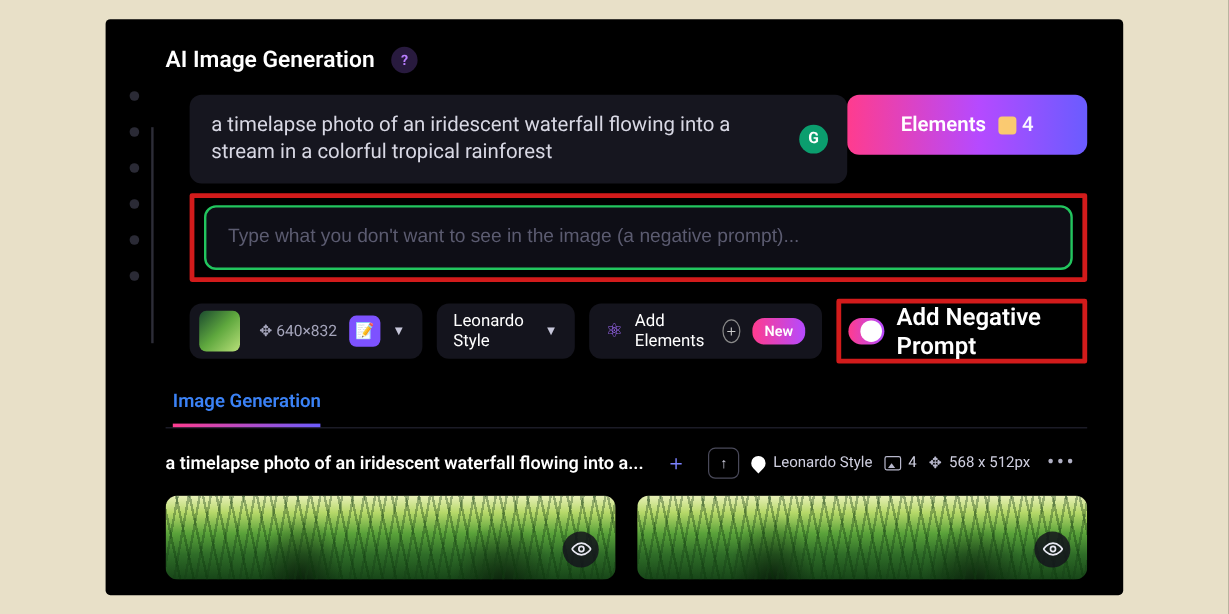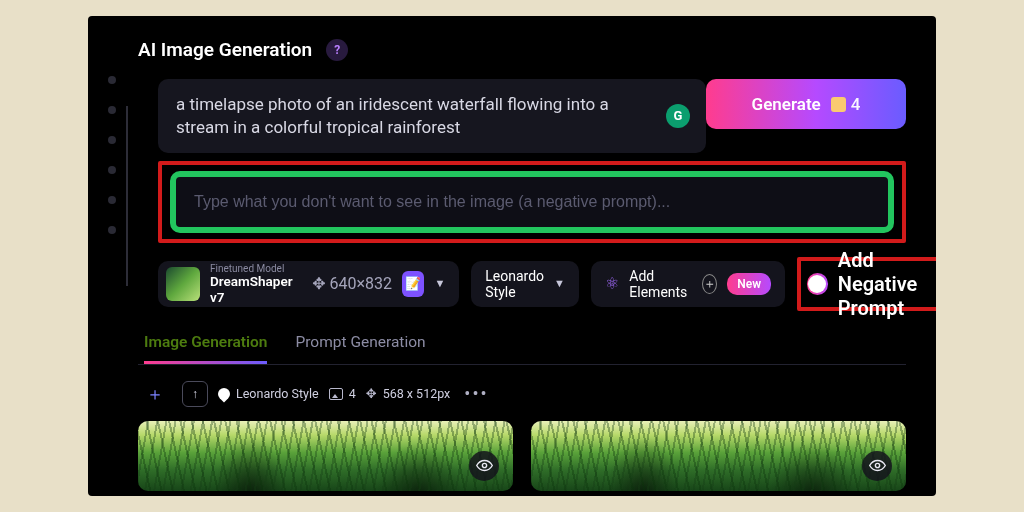--- a/index.html
+++ b/index.html
@@ -107,21 +107,21 @@
     border: 4px solid #d21b1b;
     border-radius: 2px;
   }
   .neg-wrap {
     margin: 0 0 14px 20px;
     padding: 6px 8px;
   }
   .neg-input {
     width: 100%;
     background: #0e0e16;
-    border: 6px solid #22c55e;
+    border: 2px solid #22c55e;
     border-radius: 10px;
     padding: 16px 18px;
     color: #6b6b80;
     font-size: 16px;
     outline: none;
   }
   .neg-input::placeholder { color: #5b5b70; }
   .row2 {
     display: flex;
     gap: 12px;
@@ -142,21 +142,21 @@
   .model-chip { padding-left: 8px; }
   .thumb {
     width: 34px; height: 34px;
     border-radius: 6px;
     background: linear-gradient(135deg,#1b4a2f,#5fa83e 50%,#b9e07a);
     flex-shrink: 0;
   }
   .model-txt { display:flex; flex-direction:column; line-height:1.15; }
   .model-txt .s { font-size:10px; color:#8a8aa0; }
   .model-txt .n { font-size:13.5px; font-weight:600; }
-  .dim { font-size:16px; color:#a4a4ba; margin-left:6px; white-space:nowrap;}
+  .dim { font-size:13px; color:#a4a4ba; margin-left:6px; white-space:nowrap;}
   .note-ic {
     width:26px; height:26px; border-radius:6px;
     background:#7d52ff; display:flex; align-items:center; justify-content:center;
     font-size:13px;
   }
   .chev { font-size:11px; color:#c7c7da; }
   .atom { color:#a36bff; font-size:16px; }
   .plus-circ {
     width:20px; height:20px; border:1.5px solid #888; border-radius:50%;
     display:flex; align-items:center; justify-content:center;
@@ -186,21 +186,21 @@
     display:flex; gap:28px;
     border-bottom:1px solid #222230;
     padding-bottom:0;
     margin-bottom:16px;
     padding-left:6px;
   }
   .tab {
     font-size:15.5px; color:#8c8ca4; padding-bottom:10px; cursor:pointer;
   }
   .tab.active {
-    color:#4d7c0f; font-weight:600;
+    color:#3b82f6; font-weight:600;
     border-bottom:3px solid;
     border-image: linear-gradient(90deg,#ff3c8e,#6a5cff) 1;
     text-align: center;
   }
   .result-head {
     display:flex; align-items:center; gap:10px;
     font-size:14px;
     margin-bottom:14px;
   }
   .result-title { font-weight:600; font-size:15px; flex-shrink:0; }
@@ -265,39 +265,35 @@
     <div class="title">AI Image Generation</div>
     <div class="help">?</div>
   </div>
 
   <div class="row1">
     <div class="prompt-box">
       <span>a timelapse photo of an iridescent waterfall flowing into a stream in a colorful tropical rainforest</span>
       <div class="gram">G</div>
     </div>
     <div class="gen-btn">
-      <span>Generate</span>
+      <span>Elements</span>
       <span class="credits">
         <span class="coin"></span>
         <span>4</span>
       </span>
     </div>
   </div>
 
   <div class="redbox neg-wrap">
     <input class="neg-input" placeholder="Type what you don't want to see in the image (a negative prompt)..." style="">
   </div>
 
   <div class="row2">
     <div class="chip model-chip">
       <div class="thumb"></div>
-      <div class="model-txt">
-        <span class="s">Finetuned Model</span>
-        <span class="n">DreamShaper v7</span>
-      </div>
       <span class="dim">✥ <span>640×832</span></span>
       <span class="note-ic">📝</span>
       <span class="chev">▼</span>
     </div>
 
     <div class="chip">
       <span>Leonardo Style</span>
       <span class="chev">▼</span>
     </div>
 
@@ -311,24 +307,24 @@
     <div class="redbox neg-toggle-wrap">
       <div class="neg-toggle">
         <span class="toggle"></span>
         <span>Add Negative Prompt</span>
       </div>
     </div>
   </div>
 
   <div class="tabs">
     <div class="tab active">Image Generation</div>
-    <div class="tab">Prompt Generation</div>
   </div>
 
   <div class="result-head">
+    <span class="result-title">a timelapse photo of an iridescent waterfall flowing into a...</span>
     <span class="plus-blue">＋</span>
     <span class="sq-btn">↑</span>
     <span class="meta">
       <span class="drop"></span>
       <span>Leonardo Style</span>
     </span>
     <span class="meta">
       <span class="img-ic"></span>
       <span>4</span>
     </span>

